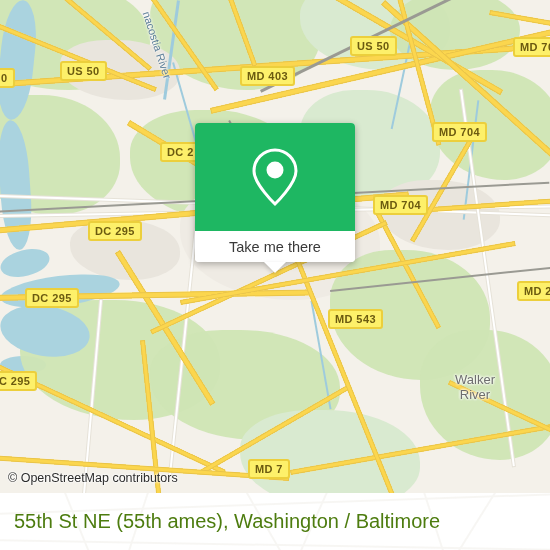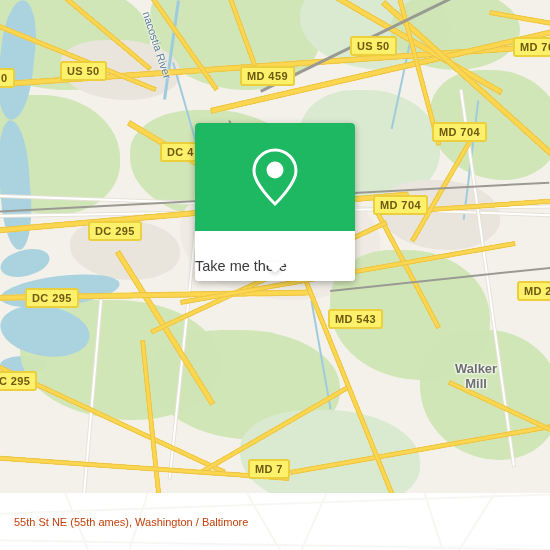--- a/index.html
+++ b/index.html
@@ -42,35 +42,35 @@
     text-shadow:0 0 3px #fff,0 0 3px #fff;}
 
   .attrib{position:absolute;left:8px;bottom:8px;font-size:12.5px;color:#2b2b2b;
     text-shadow:0 0 3px #fff,0 0 3px #fff,0 0 2px #fff;white-space:nowrap;}
 
   
   #popup{position:absolute;left:195px;top:123px;width:160px;}
   #popup .card{background:#fff;border-radius:4px;
      box-shadow:0 2px 7px rgba(0,0,0,.30);overflow:hidden;}
   #popup .head{height:108px;background:#1eb762;display:flex;align-items:center;justify-content:center;}
-  #popup .foot{height:31px;display:flex;align-items:center;justify-content:flex-start;
-     background:#fff;margin-top:19px;}
+  #popup .foot{height:31px;display:flex;align-items:center;justify-content:center;
+     background:#fff;}
   #popup .foot span{font-size:14.5px;color:#3a3a3a;}
   #popup .tail{position:absolute;left:50%;margin-left:-11px;top:139px;width:0;height:0;
      border-left:11px solid transparent;border-right:11px solid transparent;
      border-top:11px solid #fff;filter:drop-shadow(0 2px 2px rgba(0,0,0,.18));}
 
   
   #footer{position:absolute;left:0;top:493px;width:550px;height:57px;background:#ffffff;
      overflow:hidden;}
   #footer .wm{position:absolute;left:0;top:0;width:550px;height:57px;opacity:.5;}
   #footer .wm i{position:absolute;background:#f0eee9;transform-origin:0 0;display:block;}
   #footer .inner{position:relative;display:flex;align-items:center;height:57px;
      padding:0 14px;justify-content:space-between;}
-  #footer .title{font-size:11px;color:#c2410c;white-space:nowrap;}
+  #footer .title{font-size:20px;color:#4d7c0f;white-space:nowrap;}
   #footer .logo{display:flex;align-items:center;gap:2px;}
   #footer .logo .word{font-size:29px;color:#1b1b1b;font-weight:bold;letter-spacing:-1px;
      line-height:29px;}
 </style>
 </head>
 <body>
 
 <div id="app">
 
   <div id="map">
@@ -139,40 +139,41 @@
     <div class="road major" style="left:450px;top:380px;width:130px;height:5px;transform:rotate(25deg);"></div>
     <div class="road major" style="left:410px;top:240px;width:120px;height:5px;transform:rotate(-60deg);"></div>
 
     <div class="rail" style="left:-10px;top:211px;width:560px;height:2px;transform:rotate(-3deg);"></div>
     <div class="rail" style="left:260px;top:90px;width:230px;height:3px;transform:rotate(-26deg);"></div>
     <div class="rail" style="left:330px;top:290px;width:230px;height:2px;transform:rotate(-6deg);"></div>
     <div class="rail" style="left:230px;top:120px;width:140px;height:2px;transform:rotate(62deg);"></div>
 
     <div class="river-label" style="left:152px;top:10px;transform:rotate(72deg);transform-origin:0 0;">nacostia River</div>
 
-    <div class="place-label" style="left:455px;top:361px;font-weight:bold;">
+    <div class="place-label" style="left:455px;top:372px;">
       <div>Walker</div>
-      <div>Mill</div>
+      <div>River</div>
     </div>
 
     <div class="shield" style="left:60px;top:61px;">US 50</div>
     <div class="shield" style="left:350px;top:36px;">US 50</div>
-    <div class="shield" style="left:240px;top:66px;">MD 459</div>
+    <div class="shield" style="left:240px;top:66px;">MD 403</div>
     <div class="shield" style="left:432px;top:122px;">MD 704</div>
     <div class="shield" style="left:373px;top:195px;">MD 704</div>
     <div class="shield" style="left:513px;top:37px;">MD 70</div>
-    <div class="shield" style="left:160px;top:142px;">DC 4</div>
+    <div class="shield" style="left:160px;top:142px;">DC 2</div>
     <div class="shield" style="left:88px;top:221px;">DC 295</div>
     <div class="shield" style="left:25px;top:288px;">DC 295</div>
     <div class="shield" style="left:-8px;top:371px;">C 295</div>
     <div class="shield" style="left:328px;top:309px;">MD 543</div>
     <div class="shield" style="left:517px;top:281px;">MD 21</div>
     <div class="shield" style="left:248px;top:459px;">MD 7</div>
     <div class="shield" style="left:-6px;top:68px;">0</div>
 
+    <div class="attrib">© OpenStreetMap contributors</div>
 
     <div id="popup">
       <div class="card">
         <div class="head">
           <svg width="50" height="62" viewBox="0 0 50 62">
             <path d="M25 4 C13.4 4 4 13.4 4 25 C4 38 25 58 25 58 C25 58 46 38 46 25 C46 13.4 36.6 4 25 4 Z" fill="none" stroke="#ffffff" stroke-width="3"></path>
             <circle cx="25" cy="24" r="8.5" fill="#ffffff"></circle>
           </svg>
         </div>
         <div class="foot">

